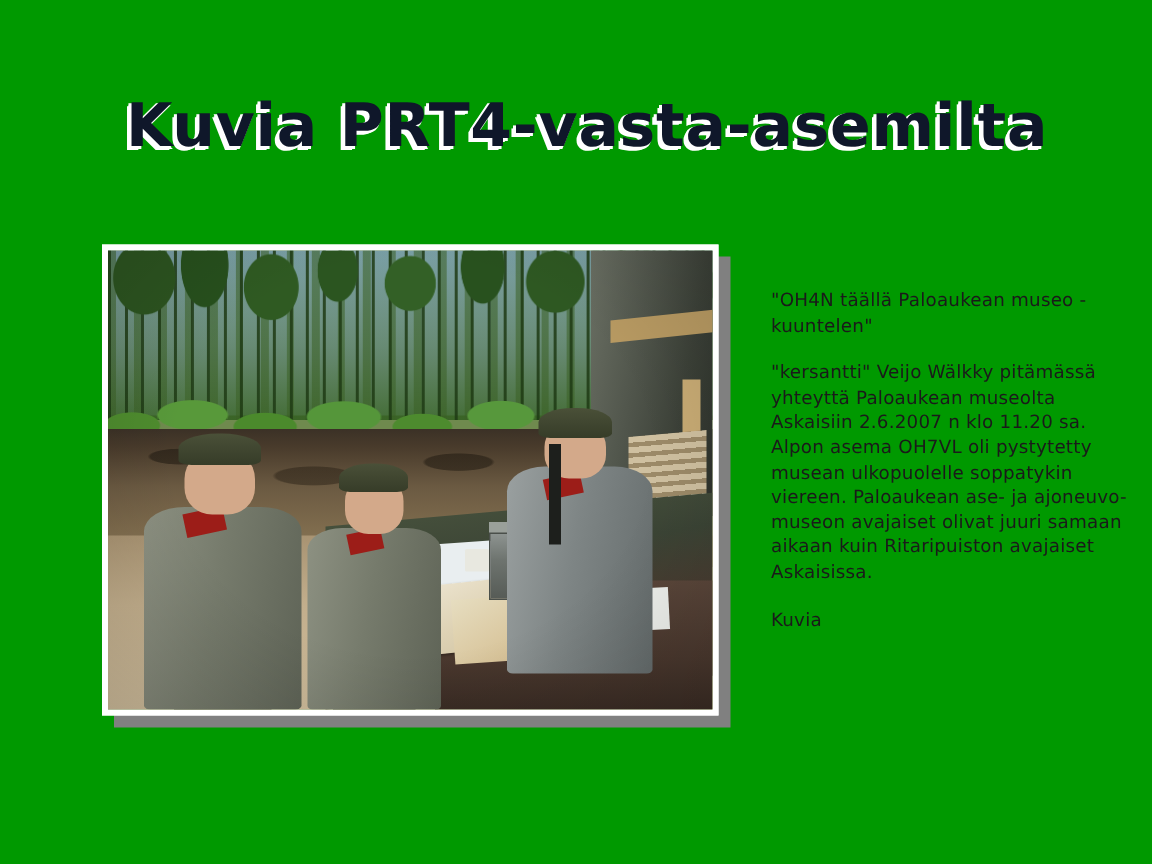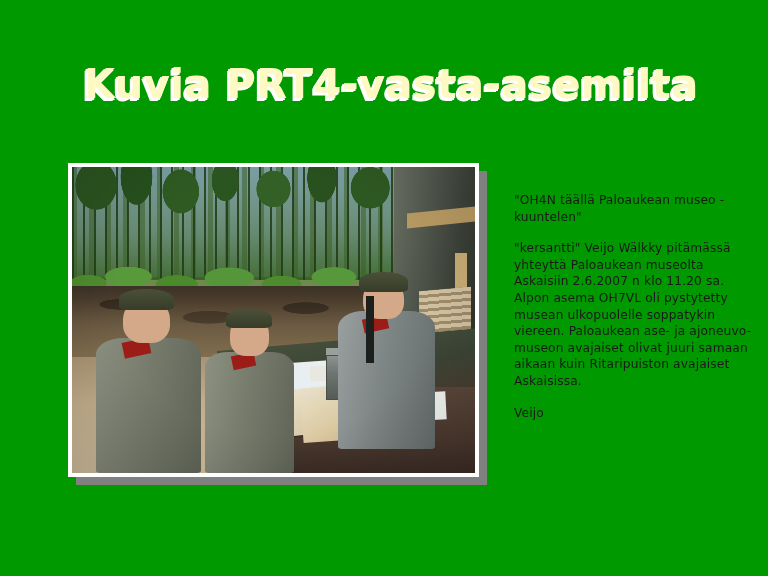--- a/index.html
+++ b/index.html
@@ -24,21 +24,21 @@
   #slide-title {
     position: absolute;
     left: 84px;
     top: 58px;
     width: 640px;
     height: 56px;
     font-family: "DejaVu Sans", sans-serif;
     font-size: 40px;
     font-weight: bold;
     letter-spacing: 0.5px;
-    color: #fef9c3;
+    color: #0f172a;
     white-space: nowrap;
     line-height: 52px;
     text-shadow:
       -2px 2px 0 #ffffff,
       -2px 1px 0 #ffffff,
       -1px 2px 0 #ffffff,
       -3px 3px 0 #ffffff;
   }
 
   
@@ -338,16 +338,16 @@
       </div>
 
       <div class="ph-mic"></div>
       <div class="ph-vignette"></div>
     </div>
   </div>
 
   <div id="caption">
     <p>"OH4N täällä Paloaukean museo -kuuntelen"</p>
     <p>"kersantti" Veijo Wälkky pitämässä yhteyttä Paloaukean museolta Askaisiin 2.6.2007 n klo 11.20 sa. Alpon asema OH7VL oli pystytetty musean ulkopuolelle soppatykin viereen. Paloaukean ase- ja ajoneuvo-museon avajaiset olivat juuri samaan aikaan kuin Ritaripuiston avajaiset Askaisissa.</p>
-    <p>Veijo</p>
+    <p>Kuvia</p>
   </div>
 
 </div>
 
 </body></html>

